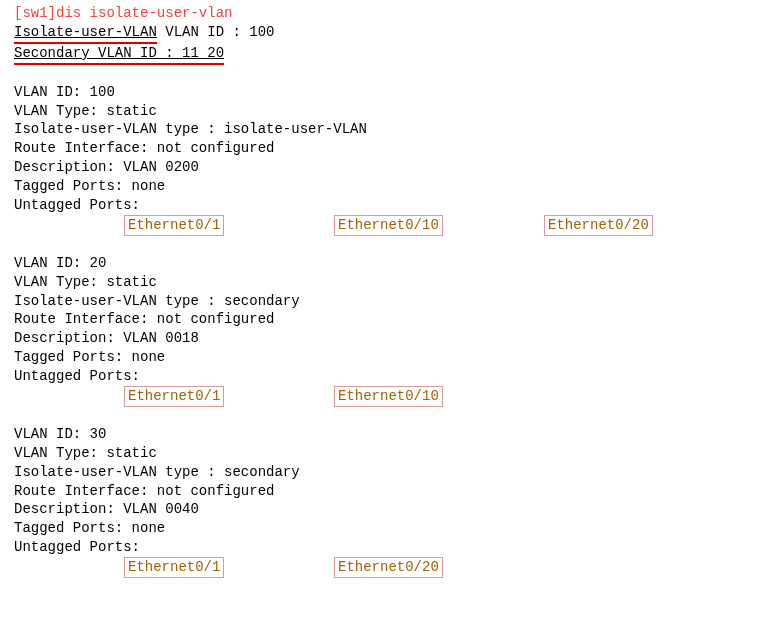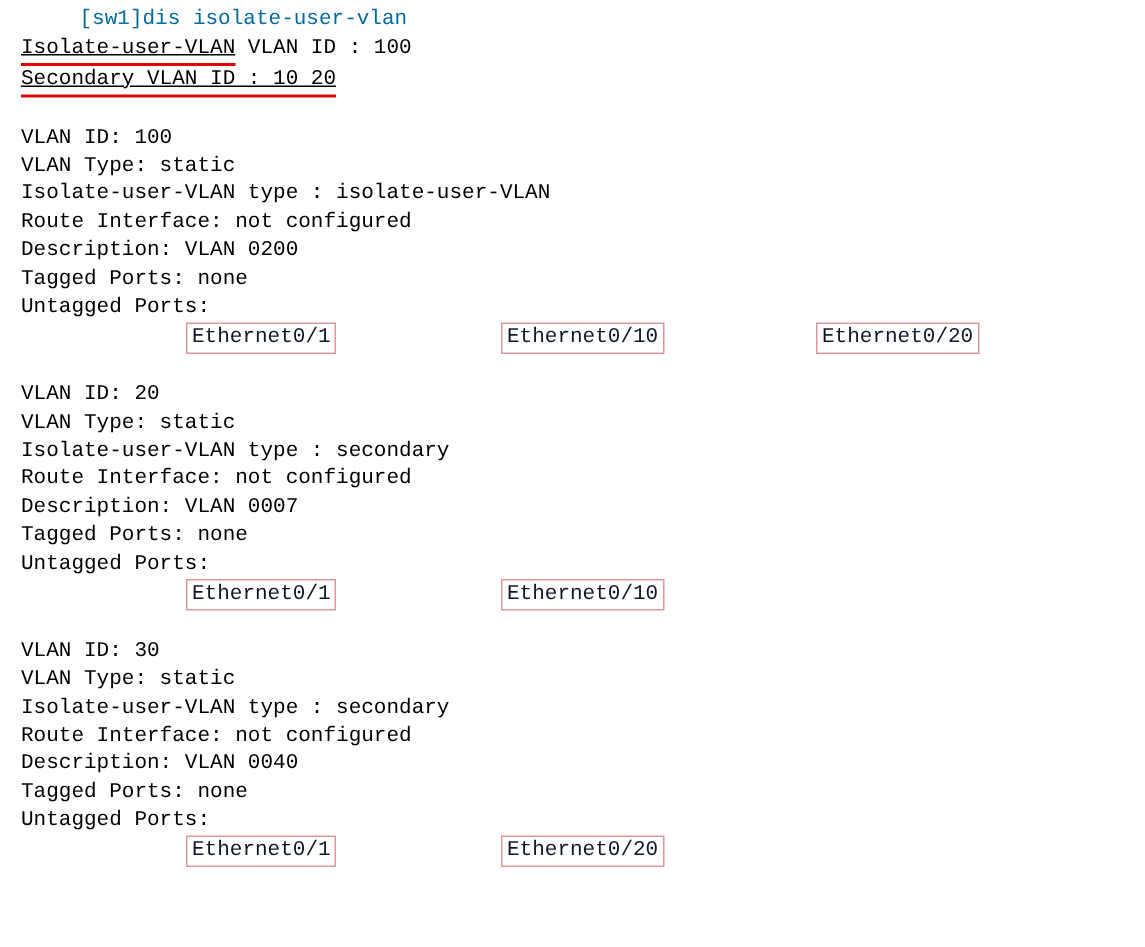--- a/index.html
+++ b/index.html
@@ -21,40 +21,40 @@
       display: inline-block;
       text-decoration: underline;
     }
     .port-row {
       display: flex;
       margin-left: 110px;
     }
     .port-box {
       border: 1px solid #d99;
       padding: 0 3px;
-      color: #0f172a;
+      color: #a16207;
       display: inline-block;
     }
     .col1 { width: 210px; }
     .col2 { width: 210px; }
     .col3 { }
     .spacer { height: 18px; }
-    .blue { color: #0369a1; margin-left: 39px; }
+    .blue { color: #ef4444; }
   </style>
 </head>
 <body>
 
 <span class="line blue">[sw1]dis isolate-user-vlan</span>
 
 <span class="line">
   <span class="underline-red">Isolate-user-VLAN</span><span> VLAN ID : 100</span>
 </span>
 
 <span class="line">
-  <span class="underline-red">Secondary VLAN ID : 10 20</span>
+  <span class="underline-red">Secondary VLAN ID : 11 20</span>
 </span>
 
 <div class="spacer"></div>
 
 <span class="line">VLAN ID: 100</span>
 <span class="line">VLAN Type: static</span>
 <span class="line">Isolate-user-VLAN type : isolate-user-VLAN</span>
 <span class="line">Route Interface: not configured</span>
 <span class="line">Description: VLAN 0200</span>
 <span class="line">Tagged   Ports: none</span>
@@ -64,21 +64,21 @@
   <span class="col2"><span class="port-box">Ethernet0/10</span></span>
   <span class="col3"><span class="port-box">Ethernet0/20</span></span>
 </div>
 
 <div class="spacer"></div>
 
 <span class="line">VLAN ID: 20</span>
 <span class="line">VLAN Type: static</span>
 <span class="line">Isolate-user-VLAN type : secondary</span>
 <span class="line">Route Interface: not configured</span>
-<span class="line">Description: VLAN 0007</span>
+<span class="line">Description: VLAN 0018</span>
 <span class="line">Tagged   Ports: none</span>
 <span class="line">Untagged Ports:</span>
 <div class="port-row">
   <span class="col1"><span class="port-box">Ethernet0/1</span></span>
   <span class="col2"><span class="port-box">Ethernet0/10</span></span>
 </div>
 
 <div class="spacer"></div>
 
 <span class="line">VLAN ID: 30</span>

